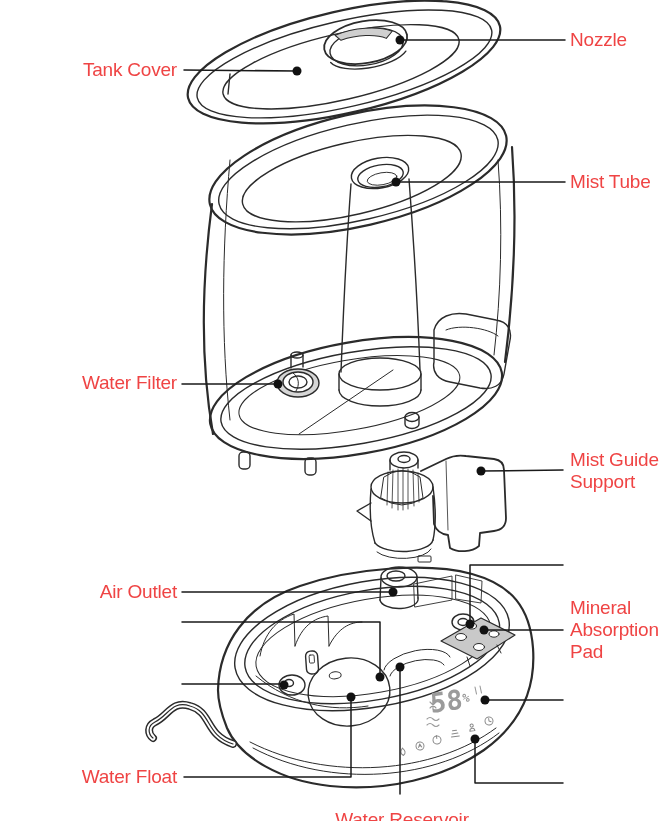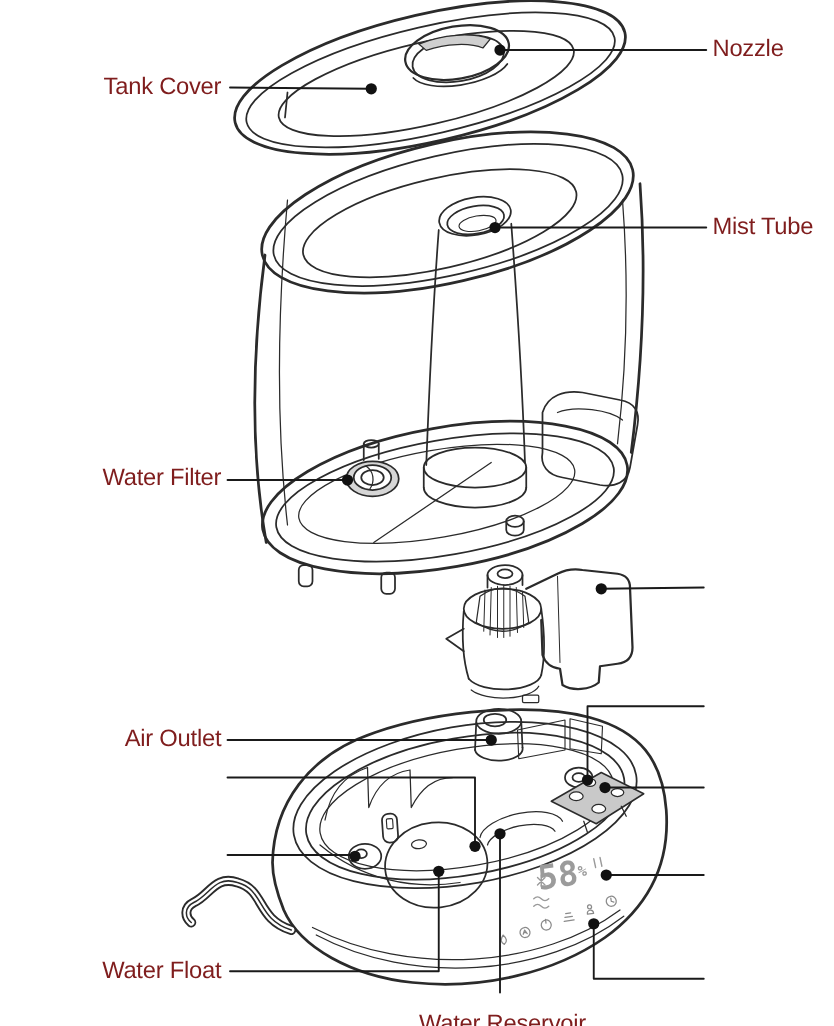--- a/index.html
+++ b/index.html
@@ -3,21 +3,21 @@
 <meta charset="utf-8">
 <style>
   html,body{margin:0;padding:0;background:#fff;}
   .stage{
     position:relative;width:667px;height:821px;background:#fff;overflow:hidden;
     font-family:"Liberation Sans", sans-serif;color:#2e2e2e;
   }
   .art{position:absolute;left:0;top:0;}
   .label{
     position:absolute;font-size:19px;line-height:22px;letter-spacing:-0.2px;
-    color:#7f1d1d;white-space:pre-line;
+    color:#ef4444;white-space:pre-line;
   }
   .label.l{text-align:right;white-space:nowrap;}
   .label.c{text-align:center;margin-top:12px;}
   .led{
     position:absolute;left:429px;top:689px;width:60px;height:34px;
     transform:rotate(-8deg) skewX(-3deg);transform-origin:left top;
     color:#9b9b9b;
   }
   .led-val{
     font-family:"DejaVu Sans Mono", monospace;font-weight:bold;
@@ -246,17 +246,22 @@
   </svg>
 
   <div class="led">
     <span class="led-val">58</span><span class="led-pct">%</span>
   </div>
 
   <div class="label" style="left:570px;top:29px">Nozzle</div>
   <div class="label l" style="right:490px;top:59px">Tank Cover</div>
   <div class="label" style="left:570px;top:171px">Mist Tube</div>
   <div class="label l" style="right:490px;top:372px">Water Filter</div>
+  <div class="label" style="left:570px;top:449px">Mist Guide
+Support</div>
   <div class="label l" style="right:490px;top:581px">Air Outlet</div>
+  <div class="label" style="left:570px;top:597px">Mineral
+Absorption
+Pad</div>
   <div class="label l" style="right:490px;top:766px">Water Float</div>
   <div class="label c" style="left:332px;top:797px;width:140px">Water Reservoir</div>
 
 </div>
 
 </body></html>

